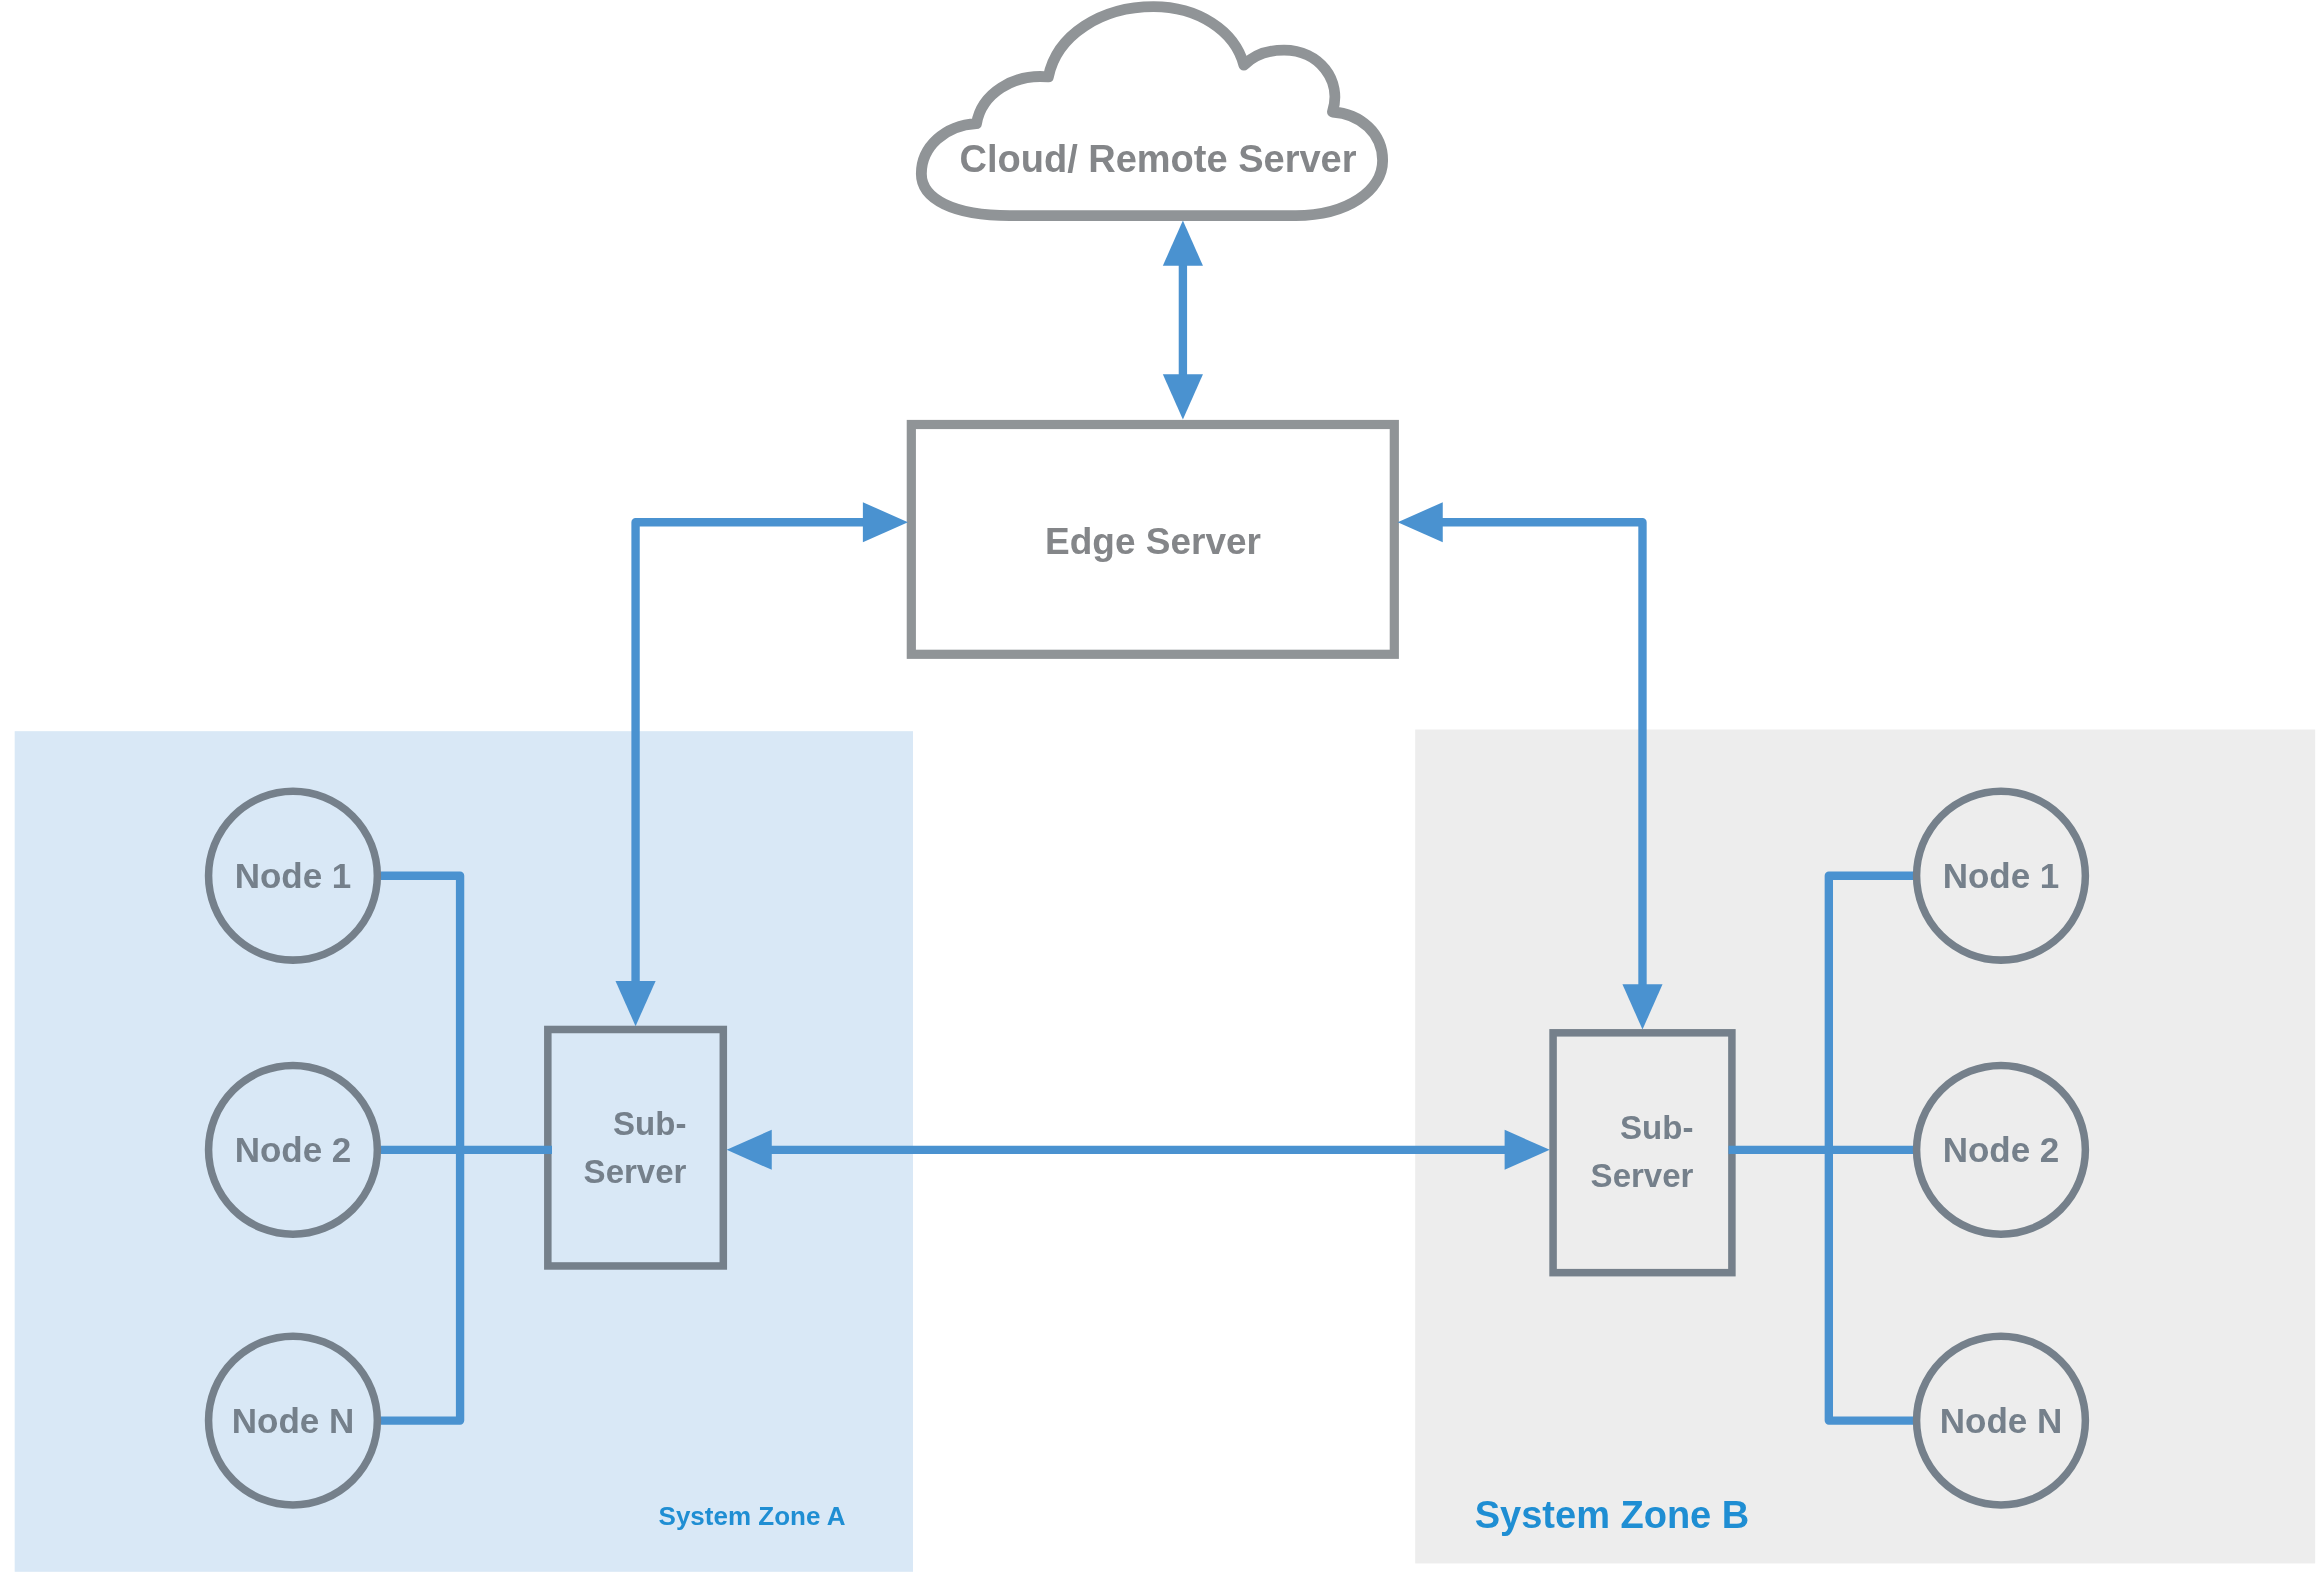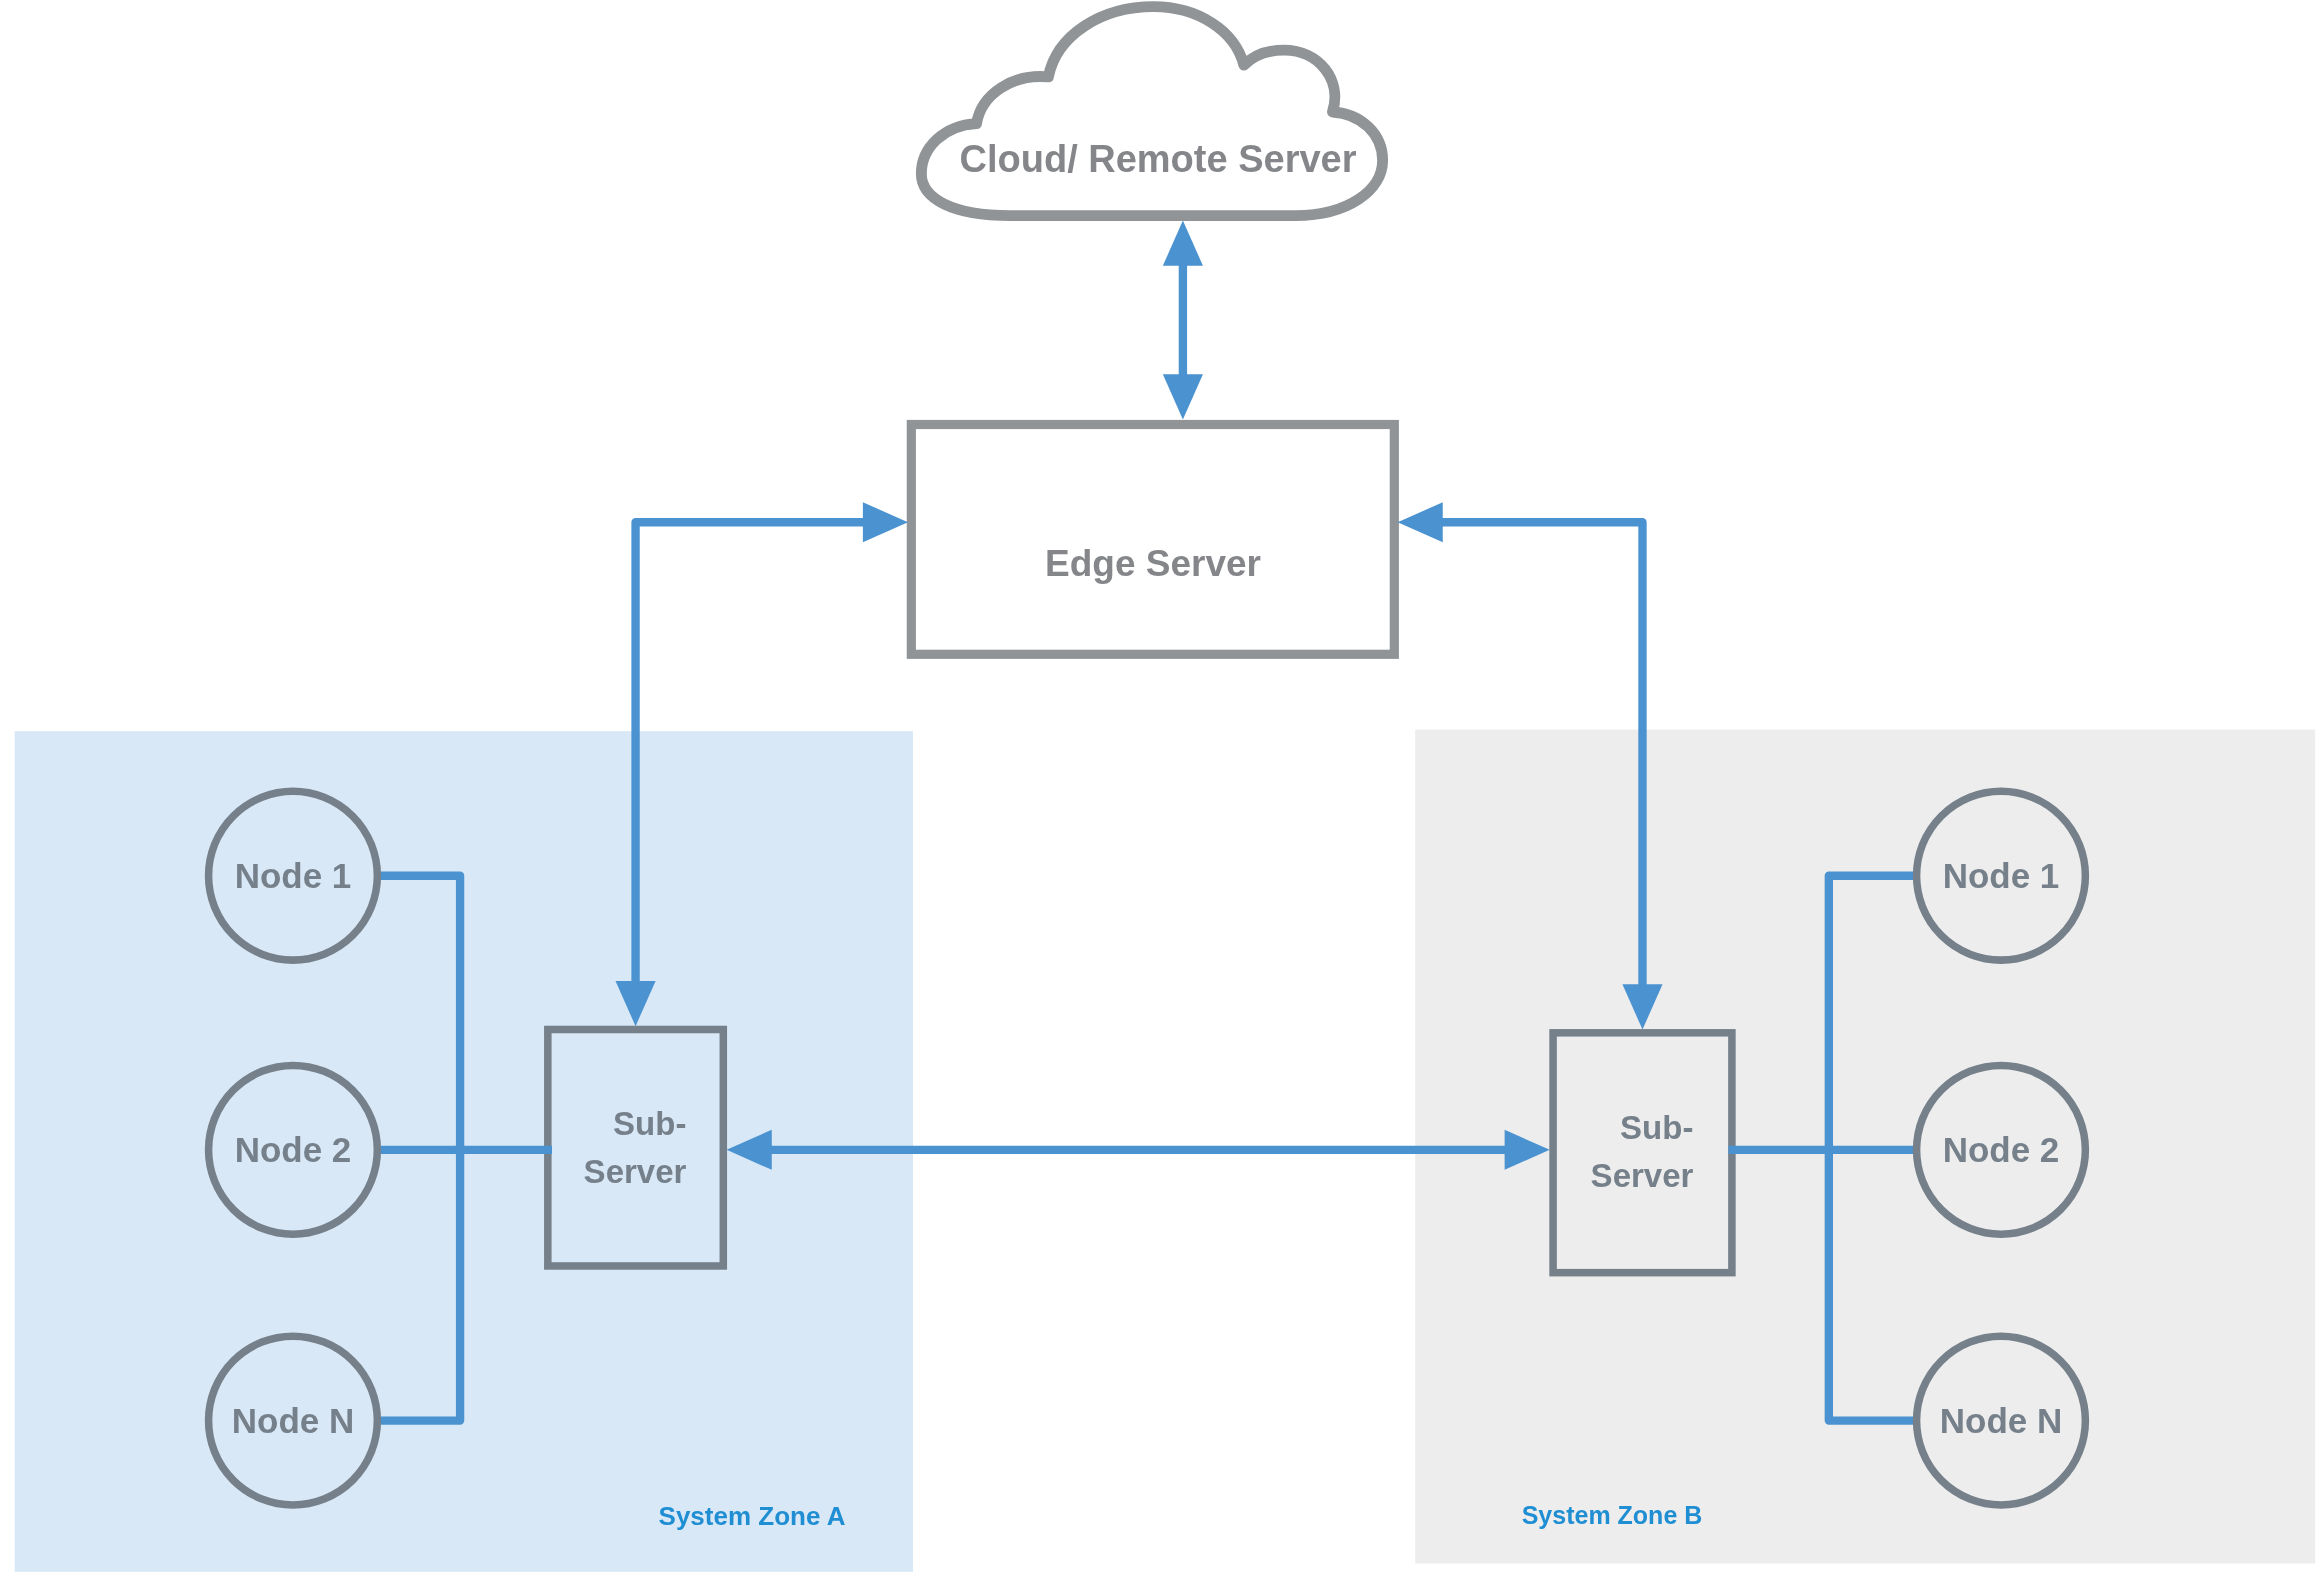--- a/index.html
+++ b/index.html
@@ -72,31 +72,31 @@
     transform: translate(-50%, -50%);
     white-space: nowrap;
     font-weight: bold;
     text-align: center;
     pointer-events: none;
   }
   .gray-label   { color: var(--text-gray, #848689); }
   .node-label   { color: var(--node-gray, #75808b); text-align: right; }
   .zone-label   { color: var(--zone-label-blue, #1f8ed3); }
   .cloud-label  { left: 1158px; top: 159px;  font-size: 38px; }
-  .edge-label   { left: 1153px; top: 542px;  font-size: 37px; margin-top: 22px; }
+  .edge-label   { left: 1153px; top: 542px;  font-size: 37px; }
   .sub-label-a  { left: 635px;  top: 1148px; font-size: 33px; line-height: 1.45; }
   .sub-label-b  { left: 1642px; top: 1152px; font-size: 33px; line-height: 1.45; }
   .node-label-1a { left: 293px;  top: 876px; font-size: 35px; }
   .node-label-2a { left: 293px;  top: 1150px; font-size: 35px; }
   .node-label-na { left: 293px;  top: 1421px; font-size: 35px; }
   .node-label-1b { left: 2001px; top: 876px; font-size: 35px; }
   .node-label-2b { left: 2001px; top: 1150px; font-size: 35px; }
   .node-label-nb { left: 2001px; top: 1421px; font-size: 35px; }
   .zone-label-a { left: 752px;  top: 1516px; font-size: 26px; }
-  .zone-label-b { left: 1612px; top: 1515px; font-size: 25px; }
+  .zone-label-b { left: 1612px; top: 1515px; font-size: 38px; }
 </style>
 </head>
 <body>
 
 <div class="canvas">
 
   <svg class="diagram" viewBox="0 0 2774 1892">
 
     <rect class="zone-rect-a" x="17" y="875" width="1075" height="1006"></rect>
     <rect class="zone-rect-b" x="1693" y="873" width="1077" height="998"></rect>

